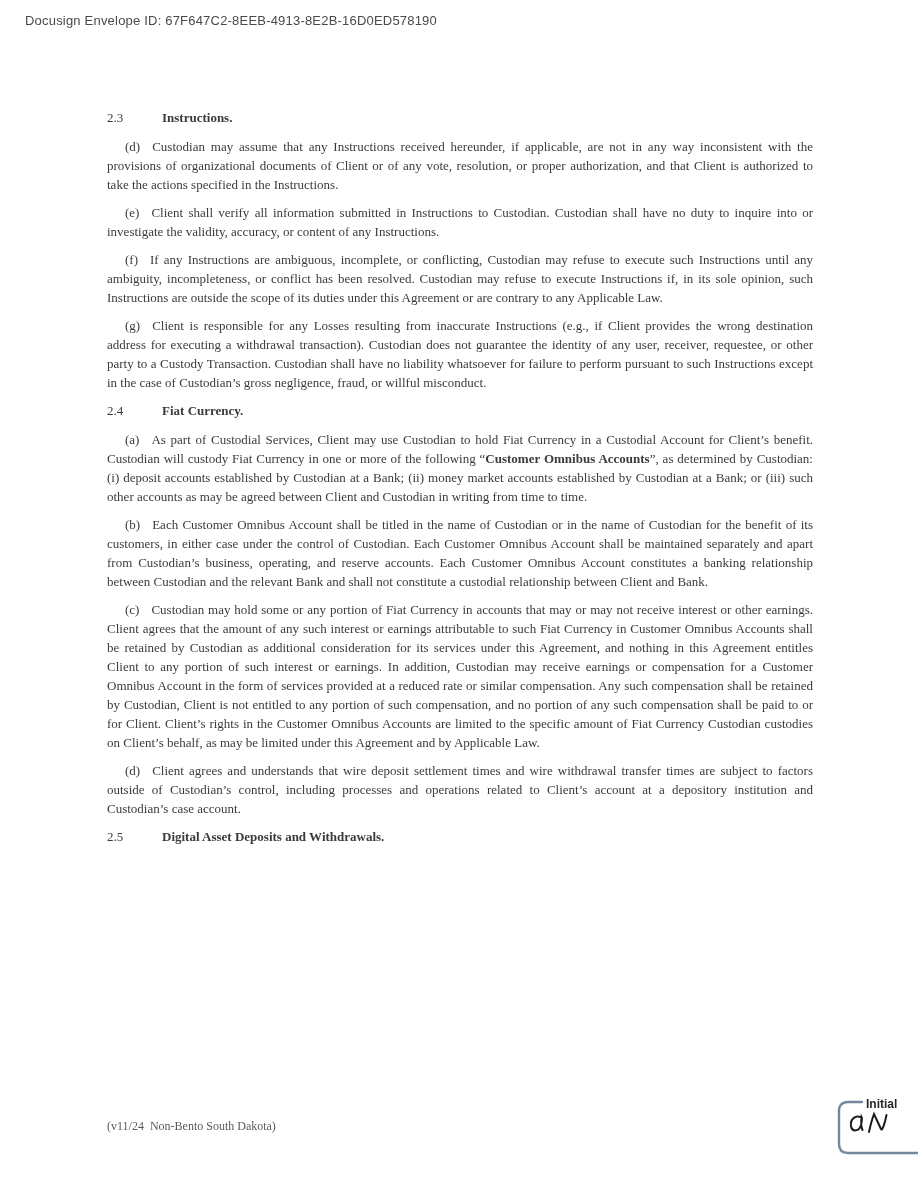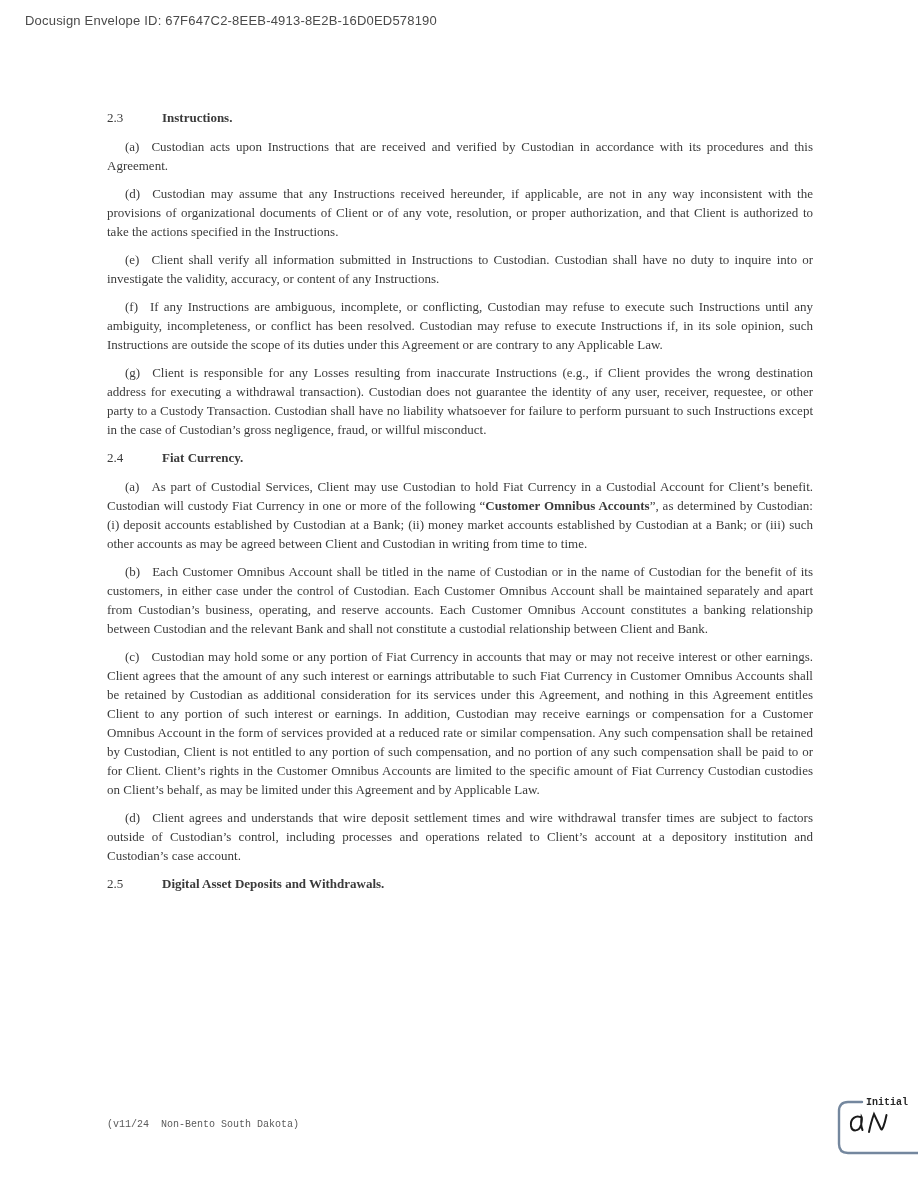--- a/index.html
+++ b/index.html
@@ -25,51 +25,48 @@
   .section-title { font-weight: bold; }
   .para {
     margin: 0 0 9px 0;
     text-align: justify;
     text-indent: 18px;
   }
   .para-label { margin-right: 12px; }
   .b { font-weight: bold; }
   .page-footer {
     position: absolute; left: 107px; top: 1119px;
-    font-family: Liberation Mono, monospace;
-    font-size: 10px; color: #5a5a5a;
+    font-family: Liberation Serif, serif;
+    font-size: 12px; color: #5a5a5a;
     white-space: pre;
   }
   .initial-tab {
     position: absolute; left: 834px; top: 1094px;
     width: 84px; height: 70px;
   }
   .initial-tab .bracket { position: absolute; left: 0; top: 0; }
   .initial-label {
     position: absolute; left: 30px; top: 3px;
-    font-family: Liberation Mono, monospace;
-    font-size: 10px; font-weight: bold; color: #262626;
+    font-family: Liberation Sans, sans-serif;
+    font-size: 12px; font-weight: bold; color: #262626;
     background: #ffffff; padding: 0 2px;
   }
   .initials-ink { position: absolute; left: 12px; top: 14px; }
 </style>
 </head>
 <body>
 
 <div class="envelope-header">Docusign Envelope ID: 67F647C2-8EEB-4913-8E2B-16D0ED578190</div>
 
 <div class="doc-body">
   <div>
     <div class="section-head">
       <span class="section-number">2.3</span><span class="section-title">Instructions.</span>
     </div>
     <div>
-  <p class="para">
-    <span class="para-label">(a)</span><span><span>Custodian acts upon Instructions that are received and verified by Custodian in accordance with its procedures and this Agreement.</span></span>
-  </p>
 
 
 
   <p class="para">
     <span class="para-label">(d)</span><span><span>Custodian may assume that any Instructions received hereunder, if applicable, are not in any way inconsistent with the provisions of organizational documents of Client or of any vote, resolution, or proper authorization, and that Client is authorized to take the actions specified in the Instructions.</span></span>
   </p>
 
   <p class="para">
     <span class="para-label">(e)</span><span><span>Client shall verify all information submitted in Instructions to Custodian. Custodian shall have no duty to inquire into or investigate the validity, accuracy, or content of any Instructions.</span></span>
   </p>

